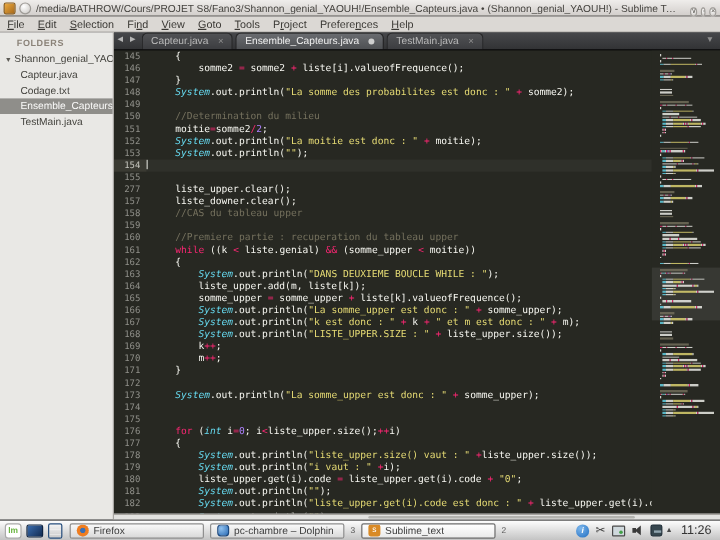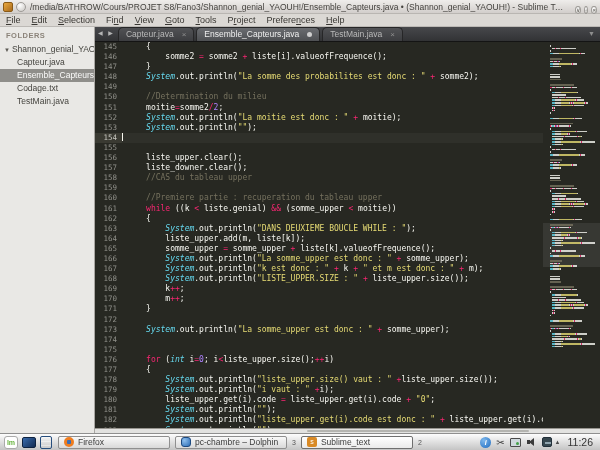--- a/index.html
+++ b/index.html
@@ -24,21 +24,21 @@
     overflow:hidden;text-overflow:ellipsis;padding:0 4px;}
 
   
   #menubar{height:13px;background:#dbd8d4;display:flex;align-items:center;padding:0 6px;
     border-bottom:1px solid #bcb9b5;font-size:9px;color:#3a3834;gap:11px;}
   .menu-item{white-space:nowrap;cursor:default;}
 
   
   #main{flex:1;display:flex;min-height:0;}
   #sidebar{width:95px;background:var(--sidebar-bg);border-right:1px solid #a9a7a3;overflow:hidden;}
-  #sidebar-header{font-size:7.5px;font-weight:bold;color:#8b8379;letter-spacing:.5px;padding:4px 0 3px 6px;}
+  #sidebar-header{font-size:7.5px;font-weight:bold;color:#8b8379;letter-spacing:.5px;padding:4px 0 3px 14px;}
   .tree-row{height:13px;line-height:13px;font-size:8.5px;color:#45443f;white-space:nowrap;overflow:hidden;}
   .tree-row .arrow{font-size:6px;color:#5c5a54;margin:0 2px 0 4px;}
   .tree-child{padding-left:17px;}
   .tree-row.selected{background:#8f8e8a;color:#fbfbfa;}
 
   #editor-pane{flex:1;display:flex;flex-direction:column;min-width:0;position:relative;}
 
   
   #tabbar{height:15px;background:linear-gradient(#47484b,#323335);display:flex;align-items:flex-end;
     position:relative;border-bottom:1px solid #141414;}
@@ -143,22 +143,22 @@
       <span class="menu-item">Prefere<u>n</u>ces</span>
       <span class="menu-item"><u>H</u>elp</span>
     </div>
 
   <div id="main">
     <div id="sidebar">
       <div id="sidebar-header">FOLDERS</div>
       <div id="tree">
           <div class="tree-row"><span class="arrow">▼</span><span>Shannon_genial_YAOUH!</span></div>
           <div class="tree-row tree-child">Capteur.java</div>
+          <div class="tree-row tree-child">Codage.txt</div>
           <div class="tree-row tree-child selected">Ensemble_Capteurs</div>
-          <div class="tree-row tree-child">Codage.txt</div>
           <div class="tree-row tree-child">TestMain.java</div>
         </div>
     </div>
 
     <div id="editor-pane">
       <div id="tabbar">
         <span id="tab-arrows">◀ ▶</span>
         <div class="tab">
             <span>Capteur.java</span>
             <span class="close">×</span>
@@ -179,21 +179,21 @@
             <div class="code-row"><span class="gut">146</span><span class="src"><span class="tk-p">         somme2 </span><span class="tk-o">=</span><span class="tk-p"> somme2 </span><span class="tk-o">+</span><span class="tk-p"> liste[i].valueofFrequence();</span></span></div>
             <div class="code-row"><span class="gut">147</span><span class="src"><span class="tk-p">     }</span></span></div>
             <div class="code-row"><span class="gut">148</span><span class="src"><span class="tk-p">     </span><span class="tk-t">System</span><span class="tk-p">.out.println(</span><span class="tk-s">"La somme des probabilites est donc : "</span><span class="tk-p"> </span><span class="tk-o">+</span><span class="tk-p"> somme2);</span></span></div>
             <div class="code-row"><span class="gut">149</span><span class="src"></span></div>
             <div class="code-row"><span class="gut">150</span><span class="src"><span class="tk-p">     </span><span class="tk-c">//Determination du milieu</span></span></div>
             <div class="code-row"><span class="gut">151</span><span class="src"><span class="tk-p">     moitie</span><span class="tk-o">=</span><span class="tk-p">somme2</span><span class="tk-o">/</span><span class="tk-n">2</span><span class="tk-p">;</span></span></div>
             <div class="code-row"><span class="gut">152</span><span class="src"><span class="tk-p">     </span><span class="tk-t">System</span><span class="tk-p">.out.println(</span><span class="tk-s">"La moitie est donc : "</span><span class="tk-p"> </span><span class="tk-o">+</span><span class="tk-p"> moitie);</span></span></div>
             <div class="code-row"><span class="gut">153</span><span class="src"><span class="tk-p">     </span><span class="tk-t">System</span><span class="tk-p">.out.println(</span><span class="tk-s">""</span><span class="tk-p">);</span></span></div>
             <div class="code-row current"><span class="gut">154</span><span class="src"><span class="caret"></span></span></div>
             <div class="code-row"><span class="gut">155</span><span class="src"></span></div>
-            <div class="code-row"><span class="gut">156</span><span class="src"><span class="tk-p">     liste_upper.clear();</span></span></div>
+            <div class="code-row"><span class="gut">277</span><span class="src"><span class="tk-p">     liste_upper.clear();</span></span></div>
             <div class="code-row"><span class="gut">157</span><span class="src"><span class="tk-p">     liste_downer.clear();</span></span></div>
             <div class="code-row"><span class="gut">158</span><span class="src"><span class="tk-p">     </span><span class="tk-c">//CAS du tableau upper</span></span></div>
             <div class="code-row"><span class="gut">159</span><span class="src"></span></div>
             <div class="code-row"><span class="gut">160</span><span class="src"><span class="tk-p">     </span><span class="tk-c">//Premiere partie : recuperation du tableau upper</span></span></div>
             <div class="code-row"><span class="gut">161</span><span class="src"><span class="tk-p">     </span><span class="tk-k">while</span><span class="tk-p"> ((k </span><span class="tk-o">&lt;</span><span class="tk-p"> liste.genial) </span><span class="tk-o">&amp;&amp;</span><span class="tk-p"> (somme_upper </span><span class="tk-o">&lt;</span><span class="tk-p"> moitie))</span></span></div>
             <div class="code-row"><span class="gut">162</span><span class="src"><span class="tk-p">     {</span></span></div>
             <div class="code-row"><span class="gut">163</span><span class="src"><span class="tk-p">         </span><span class="tk-t">System</span><span class="tk-p">.out.println(</span><span class="tk-s">"DANS DEUXIEME BOUCLE WHILE : "</span><span class="tk-p">);</span></span></div>
             <div class="code-row"><span class="gut">164</span><span class="src"><span class="tk-p">         liste_upper.add(m, liste[k]);</span></span></div>
             <div class="code-row"><span class="gut">165</span><span class="src"><span class="tk-p">         somme_upper </span><span class="tk-o">=</span><span class="tk-p"> somme_upper </span><span class="tk-o">+</span><span class="tk-p"> liste[k].valueofFrequence();</span></span></div>
             <div class="code-row"><span class="gut">166</span><span class="src"><span class="tk-p">         </span><span class="tk-t">System</span><span class="tk-p">.out.println(</span><span class="tk-s">"La somme_upper est donc : "</span><span class="tk-p"> </span><span class="tk-o">+</span><span class="tk-p"> somme_upper);</span></span></div>

